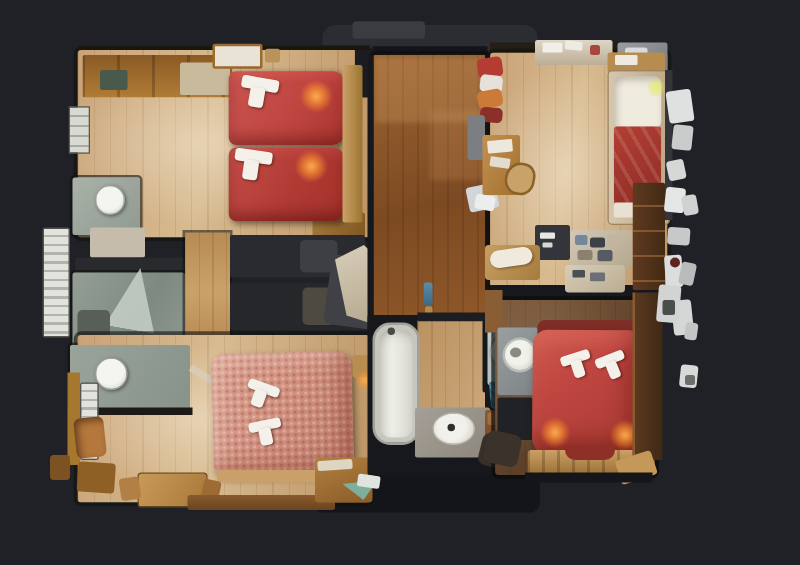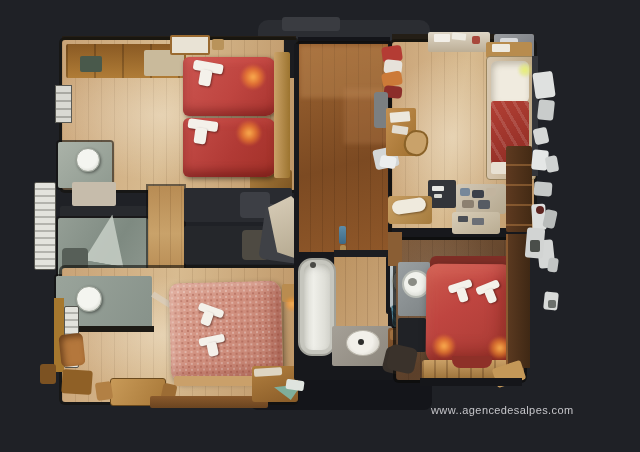--- a/index.html
+++ b/index.html
@@ -203,15 +203,14 @@
     <div class="px" style="left:422px;top:360px;width:96px;height:20px;background:repeating-linear-gradient(90deg, rgba(60,30,8,.25) 0 2px, rgba(0,0,0,0) 2px 12px),linear-gradient(180deg,#caa066,#9a7038);border-radius:3px;"></div>
     <div class="px" style="left:452px;top:356px;width:40px;height:12px;background:#8e3028;border-radius:0 0 8px 8px;"></div>
     <div class="px" style="left:506px;top:234px;width:22px;height:134px;background:linear-gradient(90deg,#5a3920,#3f2814);border-left:2px solid #8a5a30;"></div>
     <div class="px" style="left:494px;top:364px;width:30px;height:20px;background:#c49858;transform:rotate(-18deg);border-radius:3px;"></div>
     <div class="px" style="left:526px;top:228px;width:18px;height:30px;background:#d2d4d3;transform:rotate(5deg);border-radius:3px;"></div>
     <div class="px" style="left:530px;top:240px;width:10px;height:12px;background:#4a4e4a;border-radius:2px;"></div>
     <div class="px" style="left:544px;top:292px;width:14px;height:18px;background:#d8dad8;transform:rotate(6deg);border-radius:3px;"></div>
     <div class="px" style="left:548px;top:300px;width:8px;height:8px;background:#6b6f6b;border-radius:2px;"></div>
     <div class="px" style="left:420px;top:378px;width:102px;height:8px;background:#15161a;"></div>
 
-    <div class="px watermark" style="left:431px;top:404px;">www..agencedesalpes.com</div>
   </div>
 </div>
 
 </body></html>

